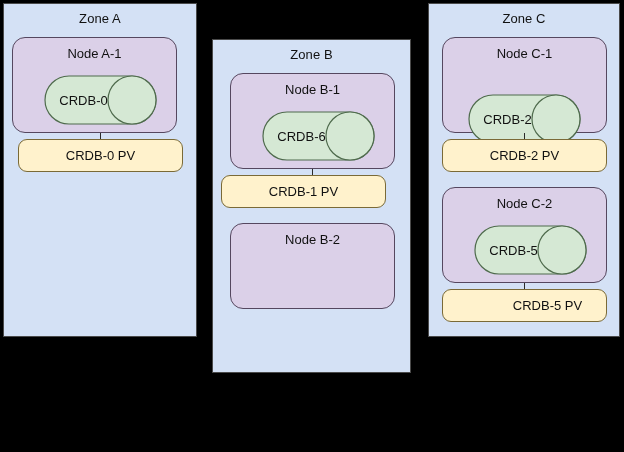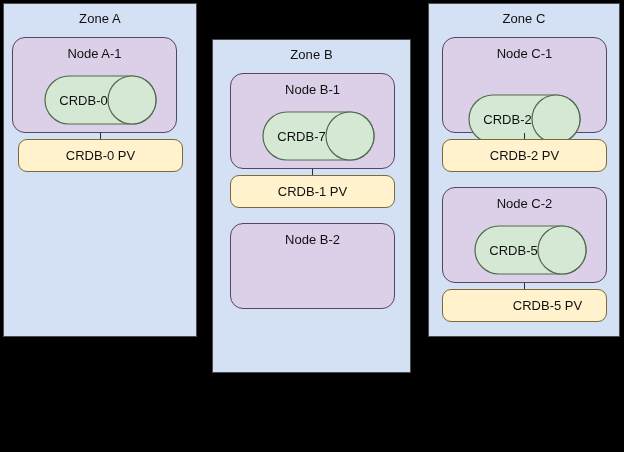--- a/index.html
+++ b/index.html
@@ -60,27 +60,27 @@
     <div class="zone-title">Zone B</div>
 
     <div class="node" style="left:17px;top:33px;width:165px;height:96px;">
       <div class="node-title">Node B-1</div>
 
       <div class="cyl" style="left:31px;top:37px;width:113px;height:50px;">
         <svg viewBox="0 0 113 50" preserveAspectRatio="none">
           <path d="M25,1 H88 A24,24 0 0 1 88,49 H25 A24,24 0 0 1 25,1 Z" fill="#d5e8d4" stroke="#4f6b4d" stroke-width="1.2"></path>
           <ellipse cx="88" cy="25" rx="24" ry="24" fill="#d5e8d4" stroke="#4f6b4d" stroke-width="1.2"></ellipse>
         </svg>
-        <div class="cyl-label">CRDB-7</div>
+        <div class="cyl-label">CRDB-6</div>
       </div>
     </div>
 
     <div class="connector" style="left:99px;top:129px;height:10px;"></div>
 
-    <div class="pv" style="left:17px;top:135px;width:165px;height:33px;">
+    <div class="pv" style="left:8px;top:135px;width:165px;height:33px;">
       <span class="pv-label">CRDB-1 PV</span>
     </div>
 
     <div class="node" style="left:17px;top:183px;width:165px;height:86px;">
       <div class="node-title">Node B-2</div>
     </div>
   </div>
 
   <div class="zone" style="left:428px;top:3px;width:192px;height:334px;">
     <div class="zone-title">Zone C</div>

